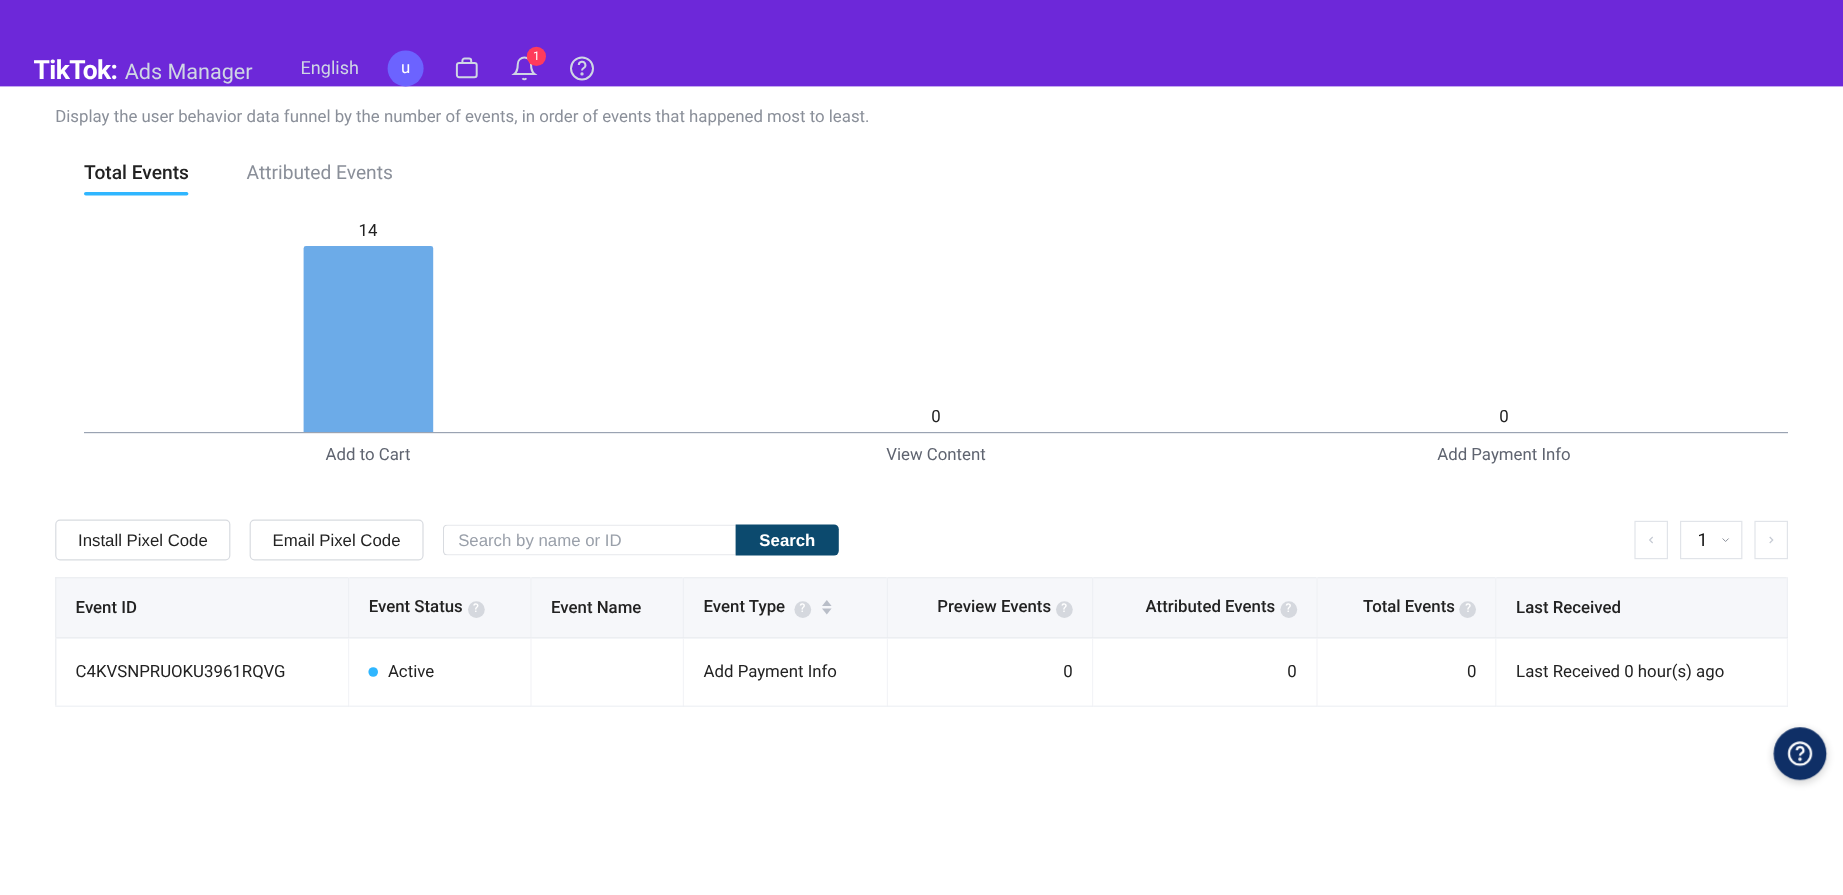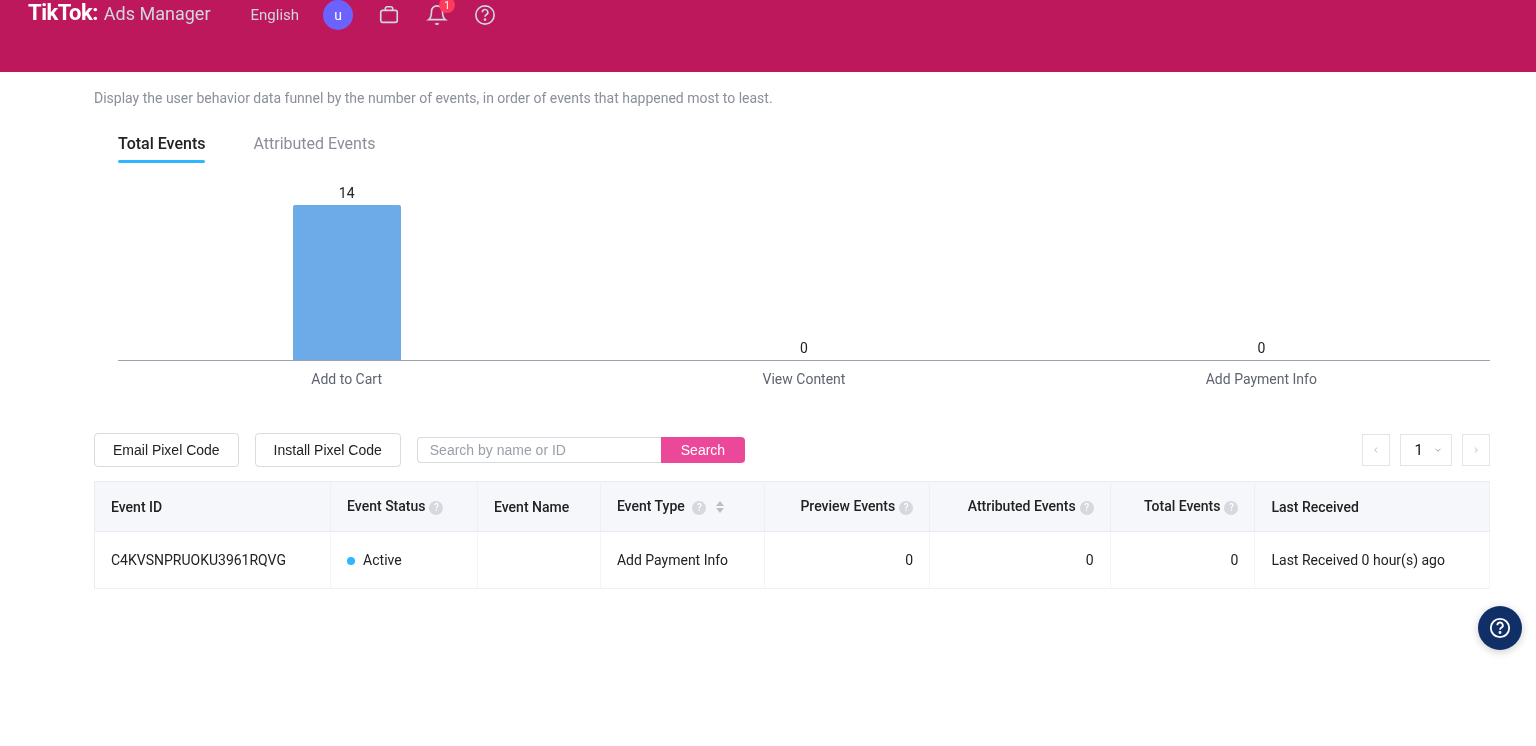--- a/index.html
+++ b/index.html
@@ -4,24 +4,24 @@
 <style>
   * { box-sizing: border-box; margin: 0; padding: 0; }
   body {
     font-family: -apple-system, BlinkMacSystemFont, "Segoe UI", Roboto, Helvetica, Arial, sans-serif;
     background: #fff;
     color: #121212;
     font-size: 14px;
   }
   
   .topbar {
-    background: #be185d;
+    background: #6d28d9;
     height: 72px;
     display: flex;
-    align-items: flex-start;
+    align-items: flex-end;
     padding: 0 28px;
     color: #e4e7ec;
   }
   .logo {
     display: flex;
     align-items: baseline;
     gap: 6px;
     margin-right: 40px;
   }
   .logo-main { font-weight: 700; font-size: 22px; color: #fff; letter-spacing: -0.5px; }
@@ -100,21 +100,20 @@
     color: #fff;
     border-radius: 8px;
     font-size: 10px;
     display: flex; align-items: center; justify-content: center;
     padding: 0 3px;
   }
 
   
   .content {
     padding: 18px 46px 40px 46px;
-    margin-left: 48px;
   }
   .section-sub {
     color: #8a8f99;
     font-size: 14px;
     margin-bottom: 28px;
   }
   .evt-tabs {
     display: flex;
     gap: 48px;
     margin-bottom: 18px;
@@ -215,28 +214,29 @@
     border-right: none;
     border-top-left-radius: 4px;
     border-bottom-left-radius: 4px;
     padding: 0 12px;
     width: 244px;
     font-size: 14px;
     outline: none;
   }
   .search input::placeholder { color: #9aa0aa; }
   .search-btn {
-    background: #ec4899;
+    background: #0c4a6e;
     color: #fff;
     border: none;
     padding: 0 20px;
     border-top-right-radius: 4px;
     border-bottom-right-radius: 4px;
     font-size: 14px;
     cursor: pointer;
+    font-weight: bold;
   }
   .tblbar-right {
     margin-left: auto;
     display: flex;
     align-items: center;
     gap: 0;
   }
   .page-nav {
     width: 28px; height: 32px;
     border: 1px solid #e1e4e9;
@@ -387,22 +387,22 @@
       </div>
     </div>
     <div class="xlabels">
       <div class="xlabel">Add to Cart</div>
       <div class="xlabel">View Content</div>
       <div class="xlabel">Add Payment Info</div>
     </div>
   </div>
 
   <div class="tblbar">
+    <button class="btn">Install Pixel Code</button>
     <button class="btn">Email Pixel Code</button>
-    <button class="btn">Install Pixel Code</button>
     <div class="search">
       <input type="text" placeholder="Search by name or ID" style="">
       <button class="search-btn">Search</button>
     </div>
     <div class="tblbar-right">
       <div class="page-nav disabled">
         <svg width="10" height="10" viewBox="0 0 24 24">
             <polyline points="15 18 9 12 15 6" fill="none" stroke="#c6cbd4" stroke-width="2.5"></polyline>
           </svg>
       </div>

